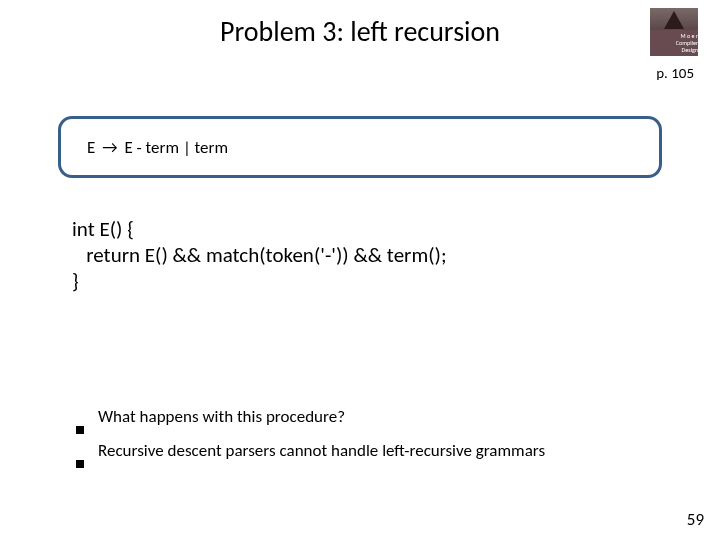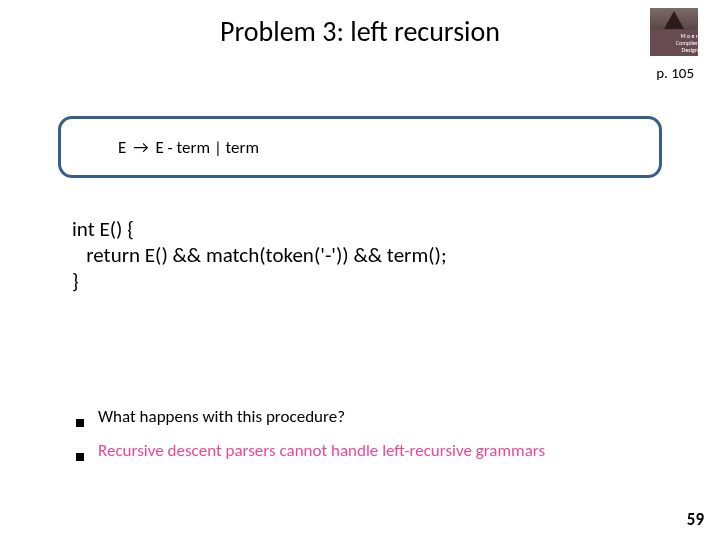--- a/index.html
+++ b/index.html
@@ -6,28 +6,28 @@
   html, body { width: 720px; height: 540px; font-family: Calibri, "Segoe UI", Arial, sans-serif; background: #fff; color: #000; }
   .slide { position: relative; width: 720px; height: 540px; }
   .title { position: absolute; top: 14px; left: 0; width: 100%; text-align: center; font-size: 28px; font-weight: 400; }
   .book-badge { position: absolute; top: 8px; right: 22px; width: 48px; height: 48px; }
   .book-badge .sky { width: 48px; height: 22px; background: linear-gradient(#7a6a6a,#5b4646); }
   .book-badge .tree { position: absolute; top: 3px; left: 14px; width: 0; height: 0; border-left: 10px solid transparent; border-right: 10px solid transparent; border-bottom: 18px solid #2d1a1a; }
   .book-badge .band { position: absolute; top: 22px; left: 0; width: 48px; height: 26px; background: #674b51; display: flex; flex-direction: column; align-items: flex-end; justify-content: center; }
   .book-badge .band span { color: #fff; font-size: 6px; line-height: 7px; }
   .pageref { position: absolute; top: 64px; right: 26px; font-size: 15px; }
   .grammar-box { position: absolute; top: 116px; left: 58px; width: 604px; height: 62px; border: 3px solid #385e8a; border-radius: 14px; display: flex; align-items: center; padding-left: 26px; }
-  .grammar-box .expr { font-size: 17px; margin-left: 31px; }
+  .grammar-box .expr { font-size: 17px; }
   .arrow { display: inline-block; padding: 0 3px; }
   .code { position: absolute; top: 216px; left: 72px; font-size: 21px; line-height: 26px; white-space: pre; }
   .bullets { position: absolute; top: 400px; left: 76px; width: 600px; }
-  .bullets li { list-style: none; font-size: 17px; line-height: 34px; display: flex; align-items: center; }
+  .bullets li { list-style: none; font-size: 17px; line-height: 34px; display: flex; align-items: flex-end; }
   .bullets li .sq { width: 8px; height: 8px; background: #000; margin-top: 12px; margin-right: 14px; flex: 0 0 auto; }
-  .bullets li.red .txt { color: #ec4899; }
-  .slidenum { position: absolute; bottom: 10px; right: 16px; font-size: 17px; font-weight: 700; }
+  .bullets li.red .txt { color: #000000; }
+  .slidenum { position: absolute; bottom: 10px; right: 16px; font-size: 17px; font-weight: 400; }
 </style>
 </head>
 <body>
 
 <div class="slide">
 
   <div class="title">Problem 3: left recursion</div>
 
   <div class="book-badge">
     <div class="sky"></div>

